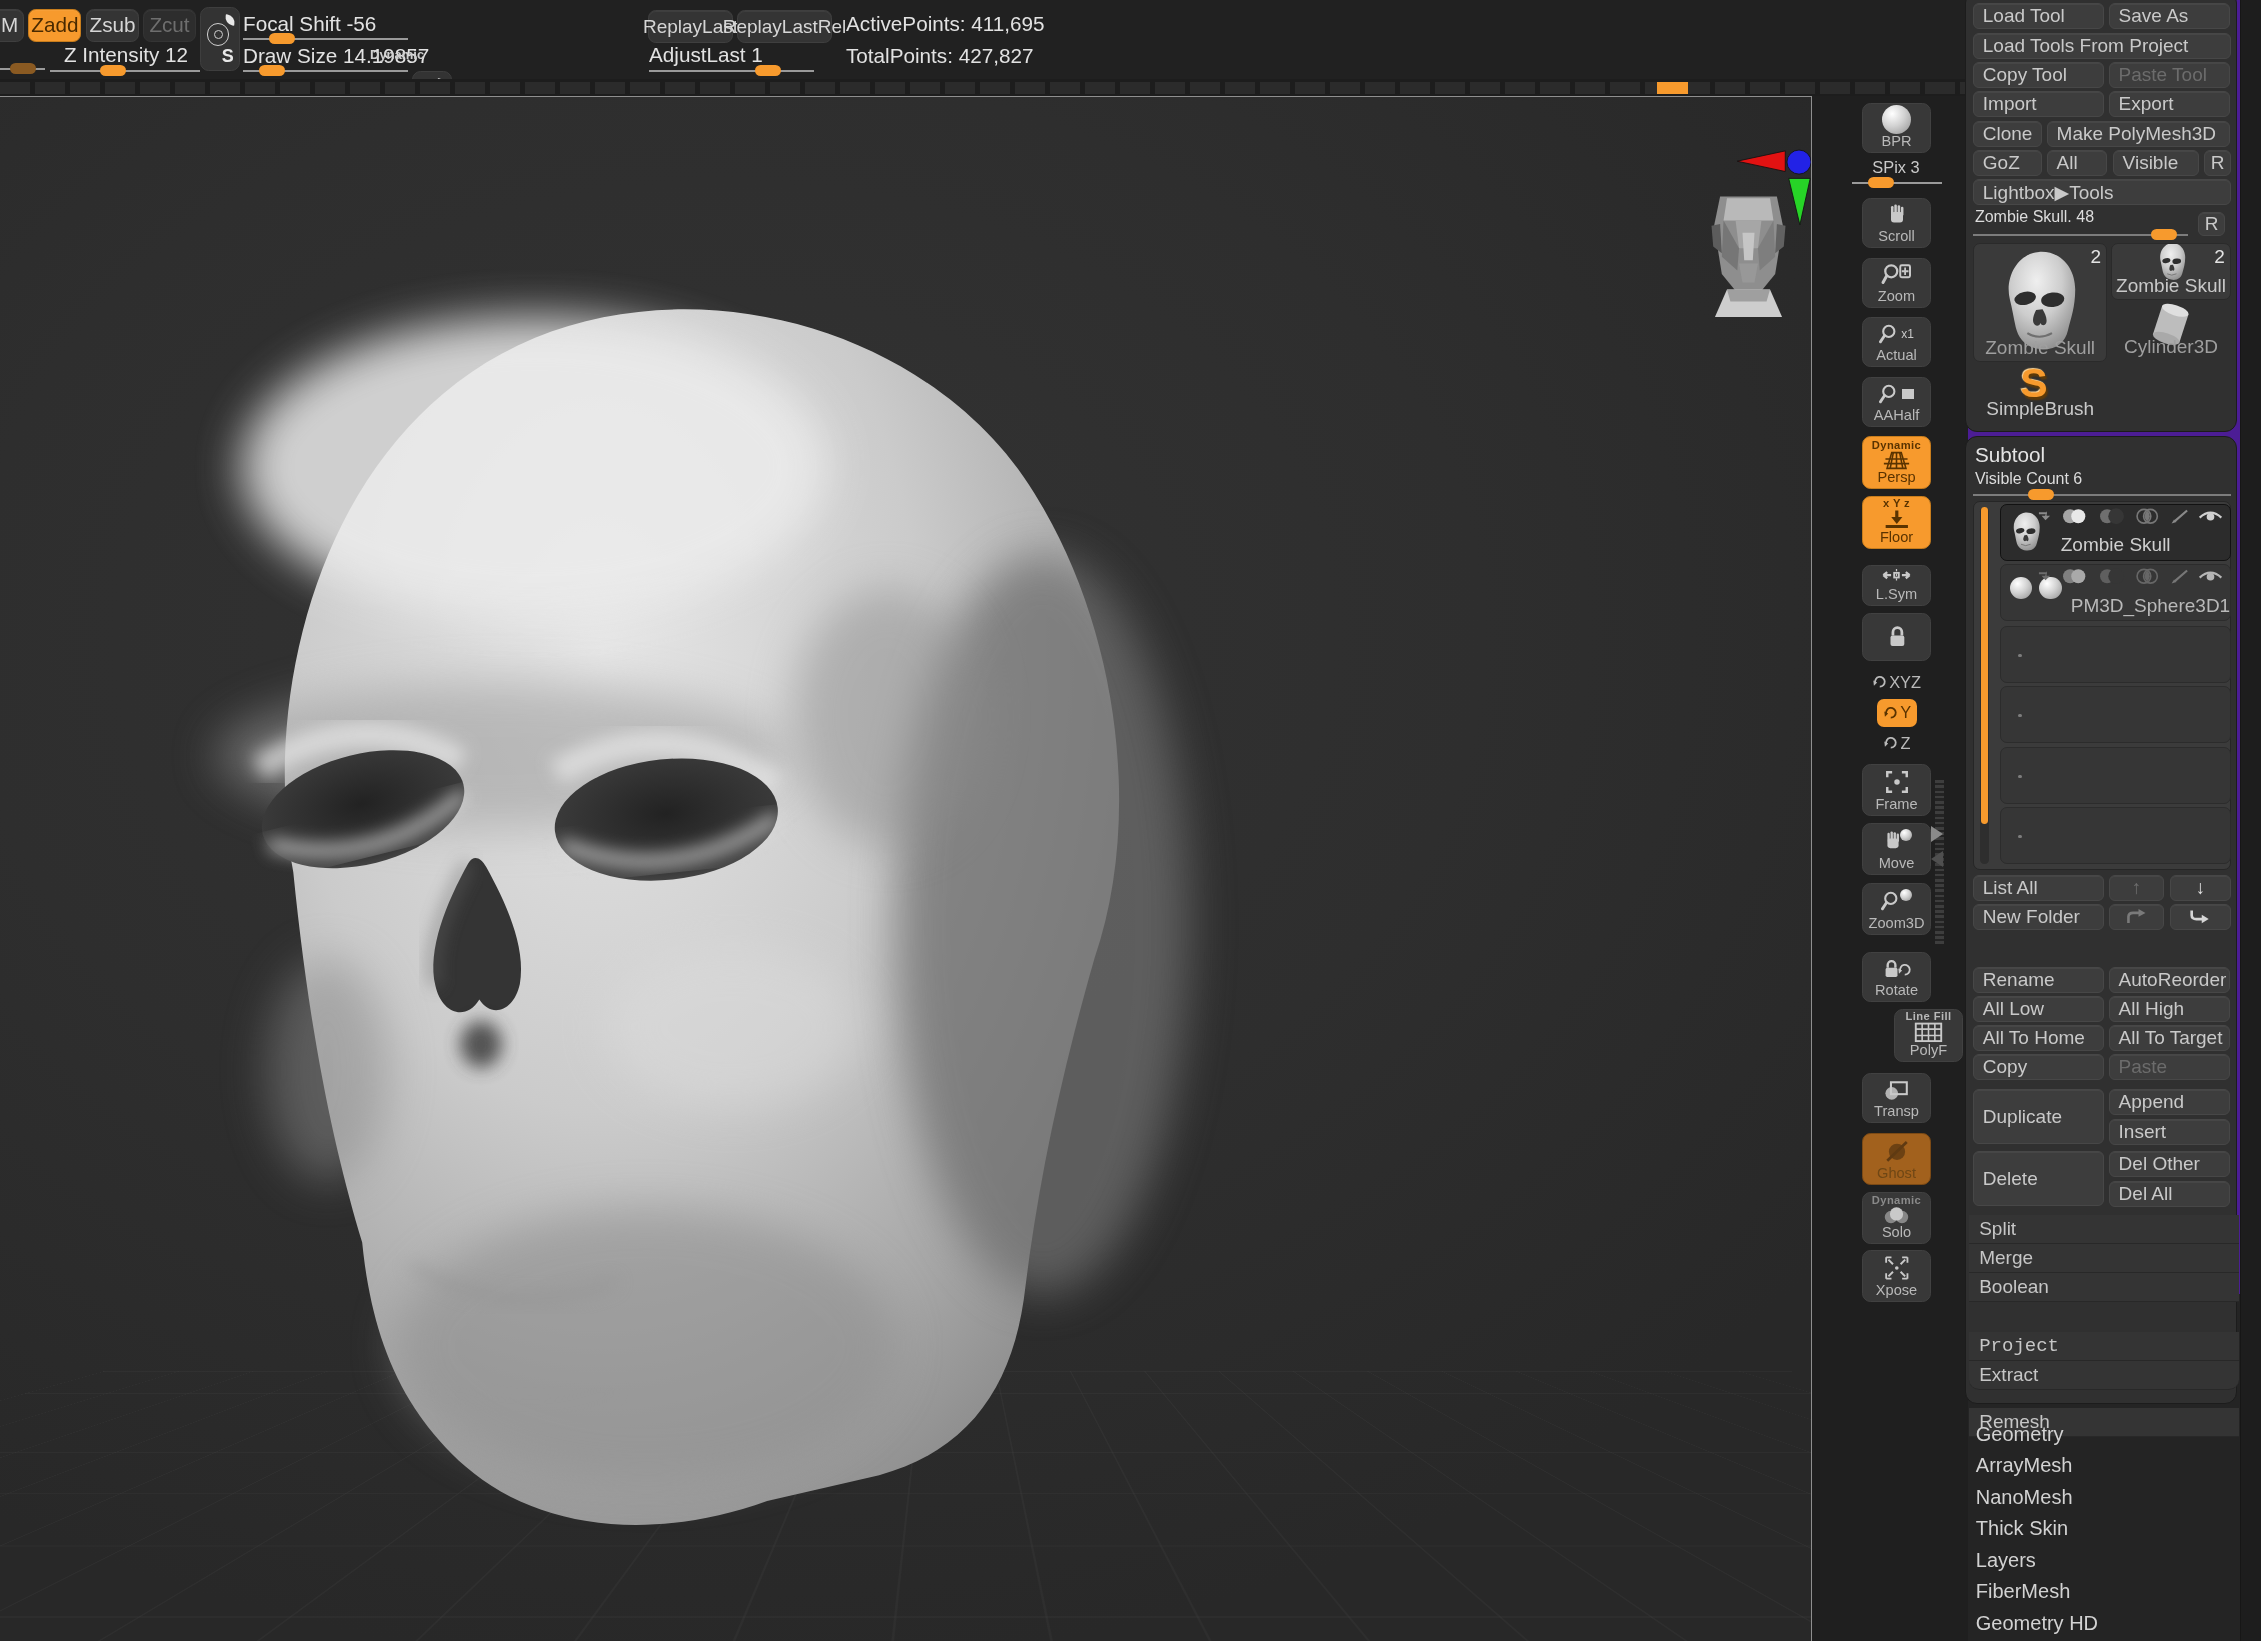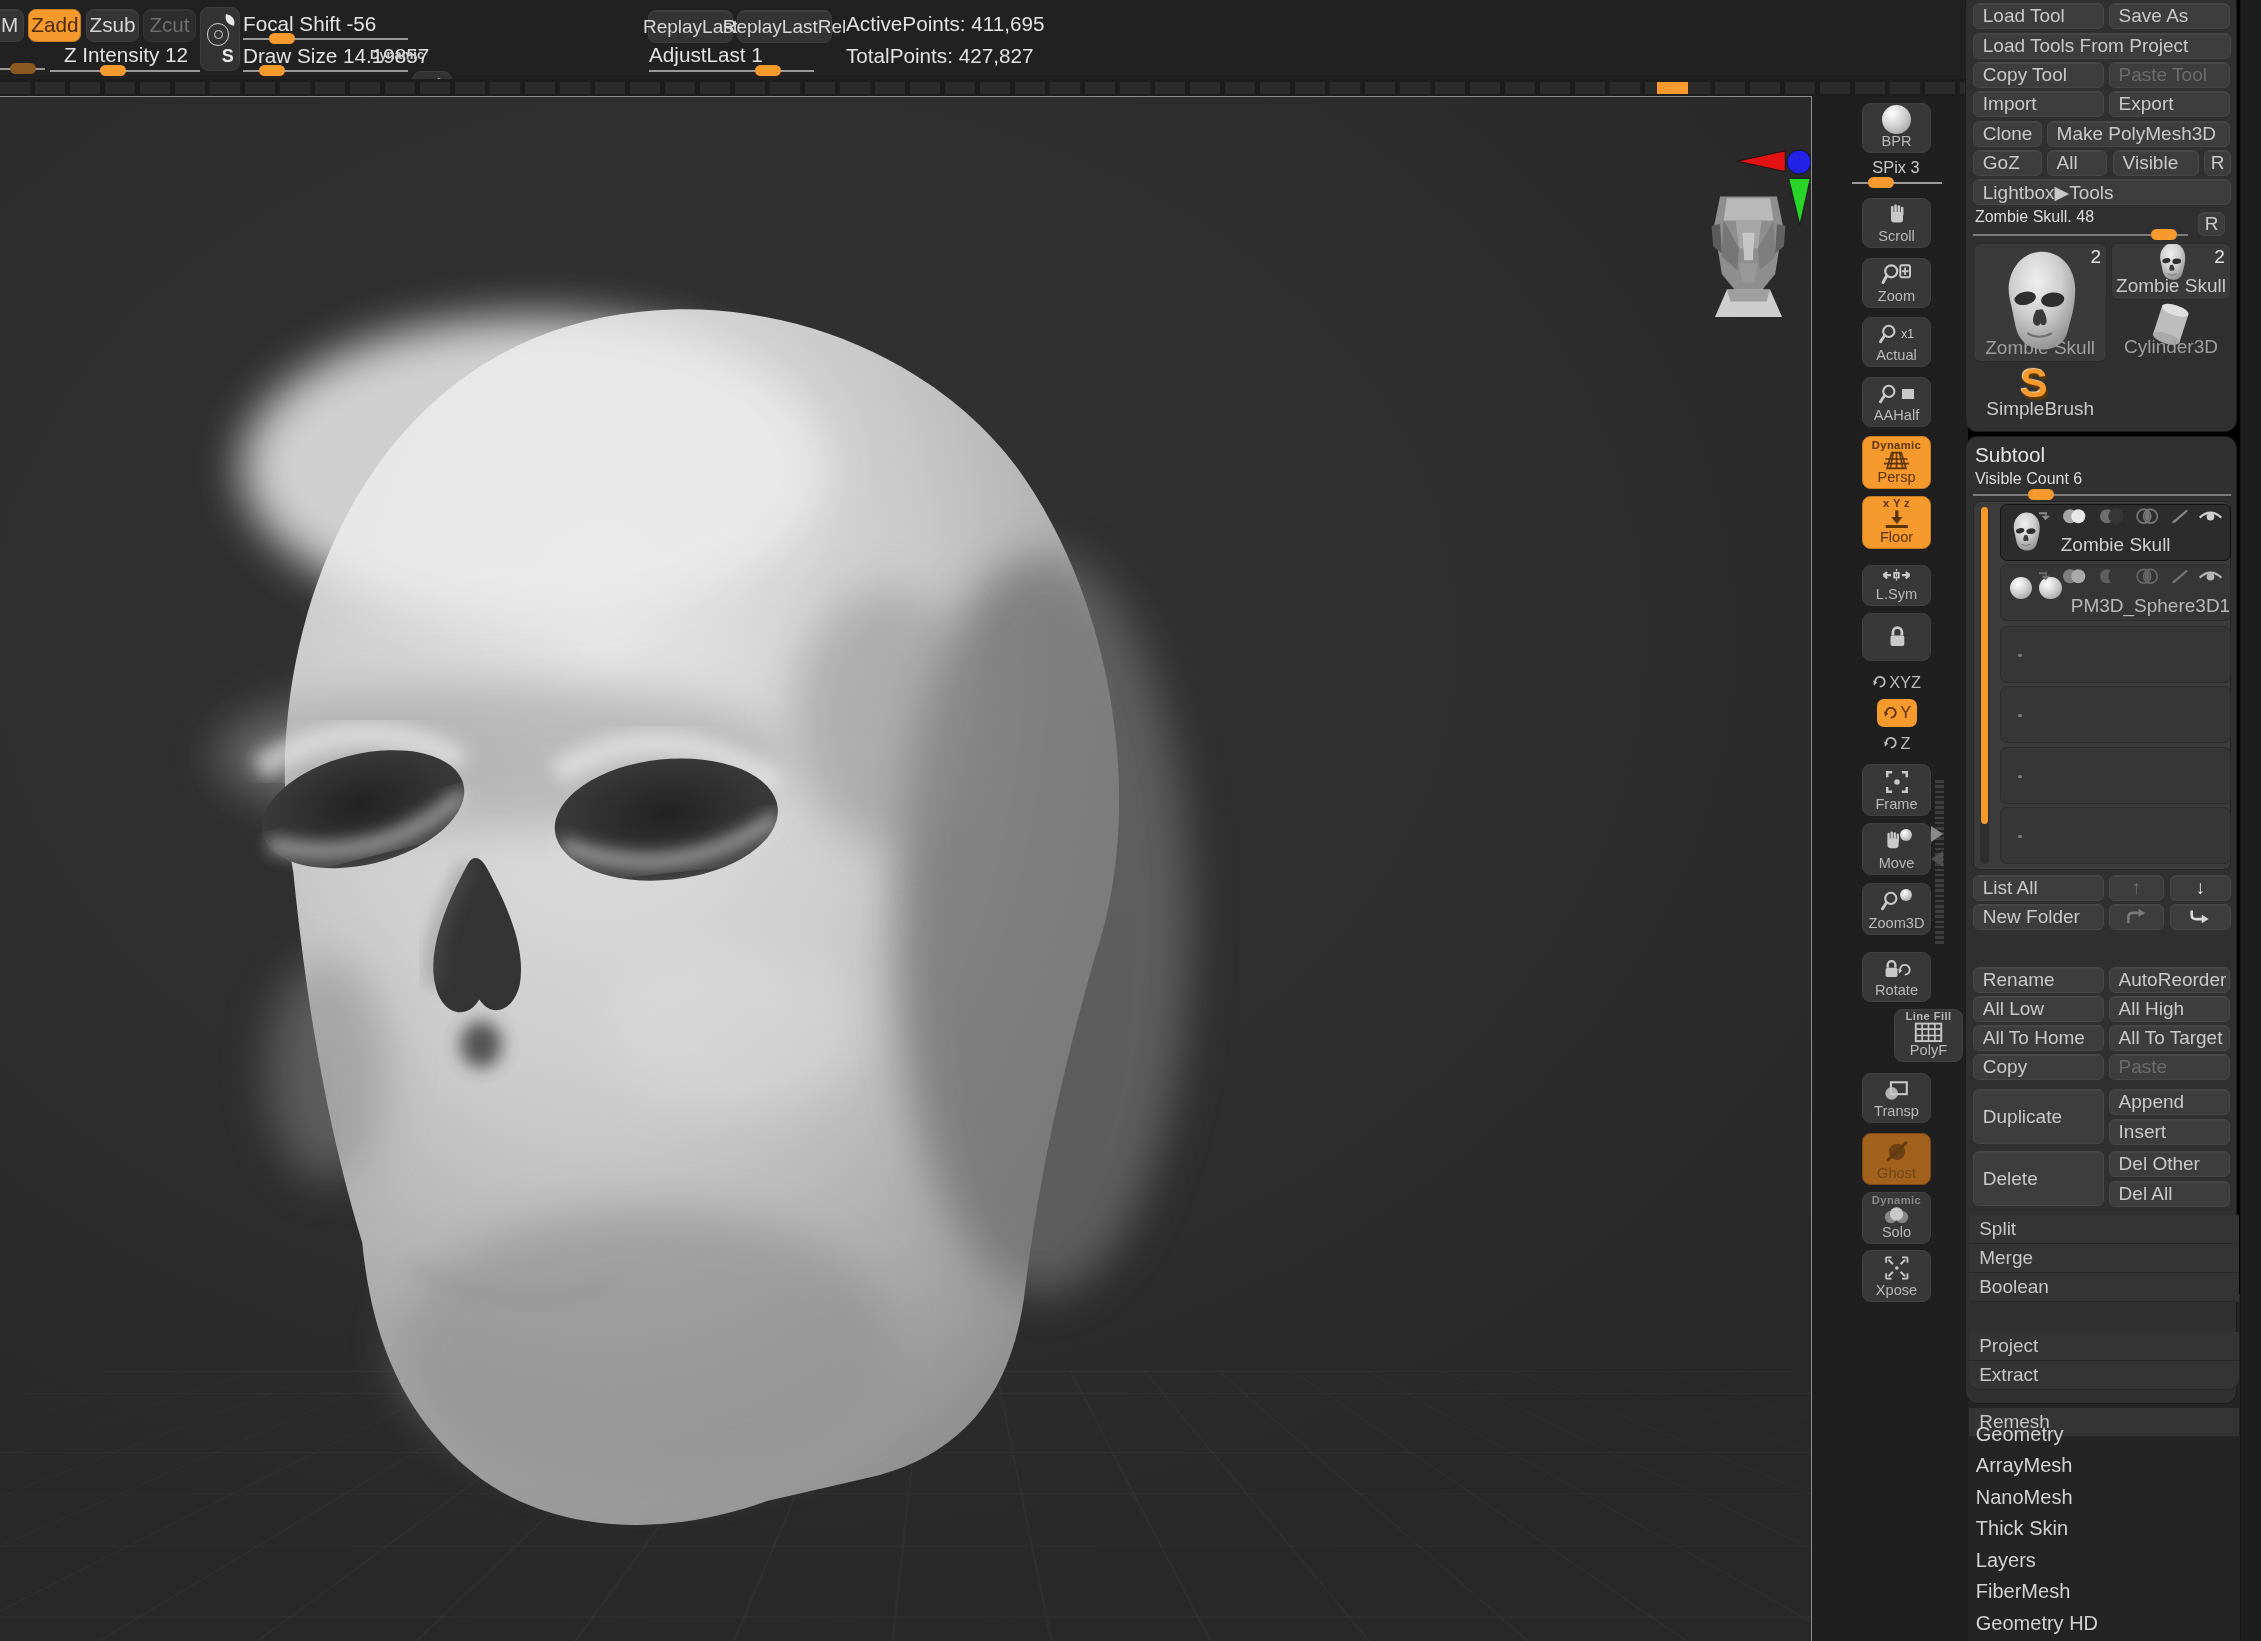--- a/index.html
+++ b/index.html
@@ -73,21 +73,21 @@
   .rotrow svg { color:inherit; }
 
   .shelf .dots { position:absolute; left:123px; top:684px; width:8.6px; height:164px;
     background:repeating-linear-gradient(0deg,#454545 0 2.6px,#242424 2.6px 5.2px); opacity:.8; }
   .tri-r { width:0; height:0; border-top:8.6px solid transparent; border-bottom:8.6px solid transparent;
     border-left:12px solid #8a8a8a; position:absolute; }
   .tri-l { width:0; height:0; border-top:8.6px solid transparent; border-bottom:8.6px solid transparent;
     border-right:12px solid #4f4f4f; position:absolute; }
 
   
-  .panel { left:1968px; top:0; width:293px; height:1294px; background:#000000; }
+  .panel { left:1968px; top:0; width:293px; height:1294px; background:#4c1d95; }
   .gutter { position:absolute; left:272px; top:0; width:20.7px; height:1641px; background:#1d1d1d; border-left:0.9px solid #161616; }
   .container { position:absolute; background:#303030; border:0.9px solid #1c1c1c; border-radius:12px; }
   .pbtn {
     position:absolute; height:26px; background:#3d3d3d; border:0.9px solid #474747; border-radius:6px;
     color:#c9c9c9; font-size:19px; display:flex; align-items:center; padding:0 8.6px;
     box-shadow:inset 0 0.9px 0 rgba(255,255,255,.05); white-space:nowrap; overflow:hidden;
   }
   .pbtn.dim { color:#6c6c6c; }
   .pbtn.center { justify-content:center; padding:0; }
   .plabel { position:absolute; font-size:16px; color:#dcdcdc; white-space:nowrap; }
@@ -707,21 +707,21 @@
     <div class="pbtn" style="left:141px; top:1089px; width:121px;">Append</div>
     <div class="pbtn" style="left:141px; top:1119px; width:121px;">Insert</div>
     <div class="pbtn" style="left:5.2px; top:1151px; width:131px; height:55px;">Delete</div>
     <div class="pbtn" style="left:141px; top:1151px; width:121px;">Del Other</div>
     <div class="pbtn" style="left:141px; top:1181px; width:121px;">Del All</div>
 
     <div class="secrow" style="top:1215px;">Split</div>
     <div class="secrow" style="top:1244px;">Merge</div>
     <div class="secrow" style="top:1273px;">Boolean</div>
     <div class="secrow" style="top:1376px;margin-top:32px;">Remesh</div>
-    <div class="secrow" style="top:1332px;">Project</div>
+    <div class="secrow" style="top:1332px;font-family:Liberation Mono, monospace;">Project</div>
     <div class="secrow" style="top:1361px; border-radius:0 0 10.3px 10.3px;">Extract</div>
 
     <div class="palrow" style="top:1423px;">Geometry</div>
     <div class="palrow" style="top:1454px;">ArrayMesh</div>
     <div class="palrow" style="top:1486px;">NanoMesh</div>
     <div class="palrow" style="top:1517px;">Thick Skin</div>
     <div class="palrow" style="top:1549px;">Layers</div>
     <div class="palrow" style="top:1580px;">FiberMesh</div>
     <div class="palrow" style="top:1612px;">Geometry HD</div>
   </div>

